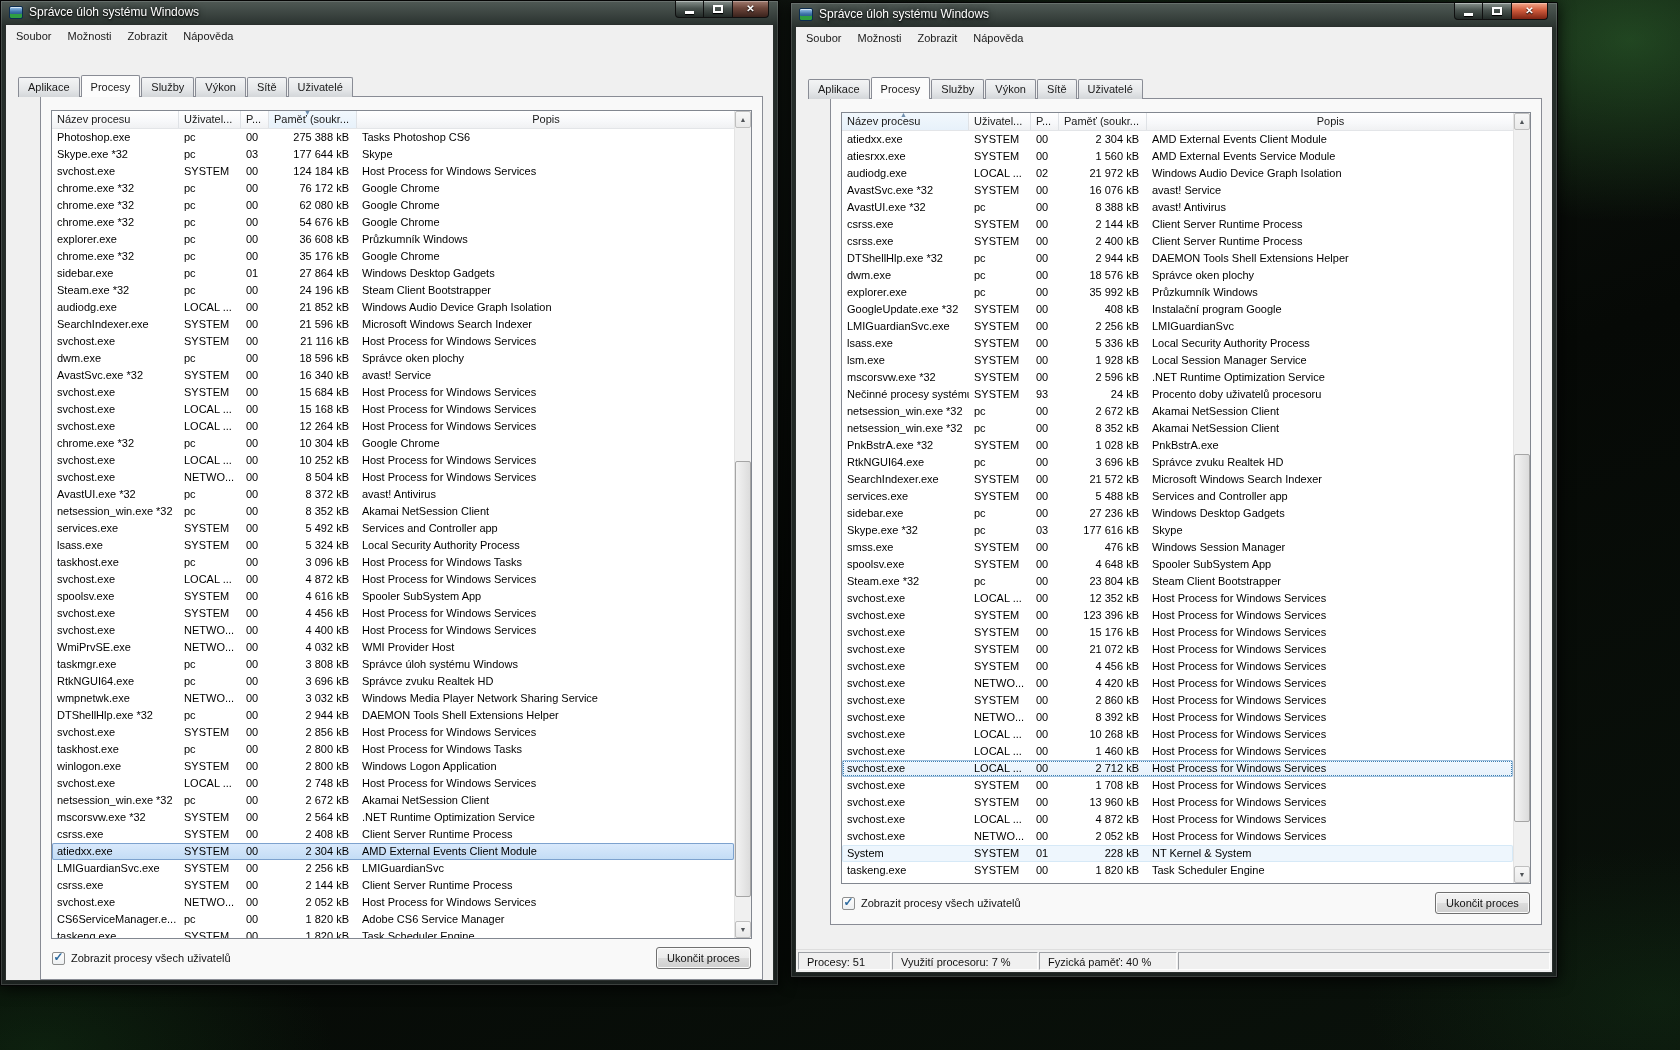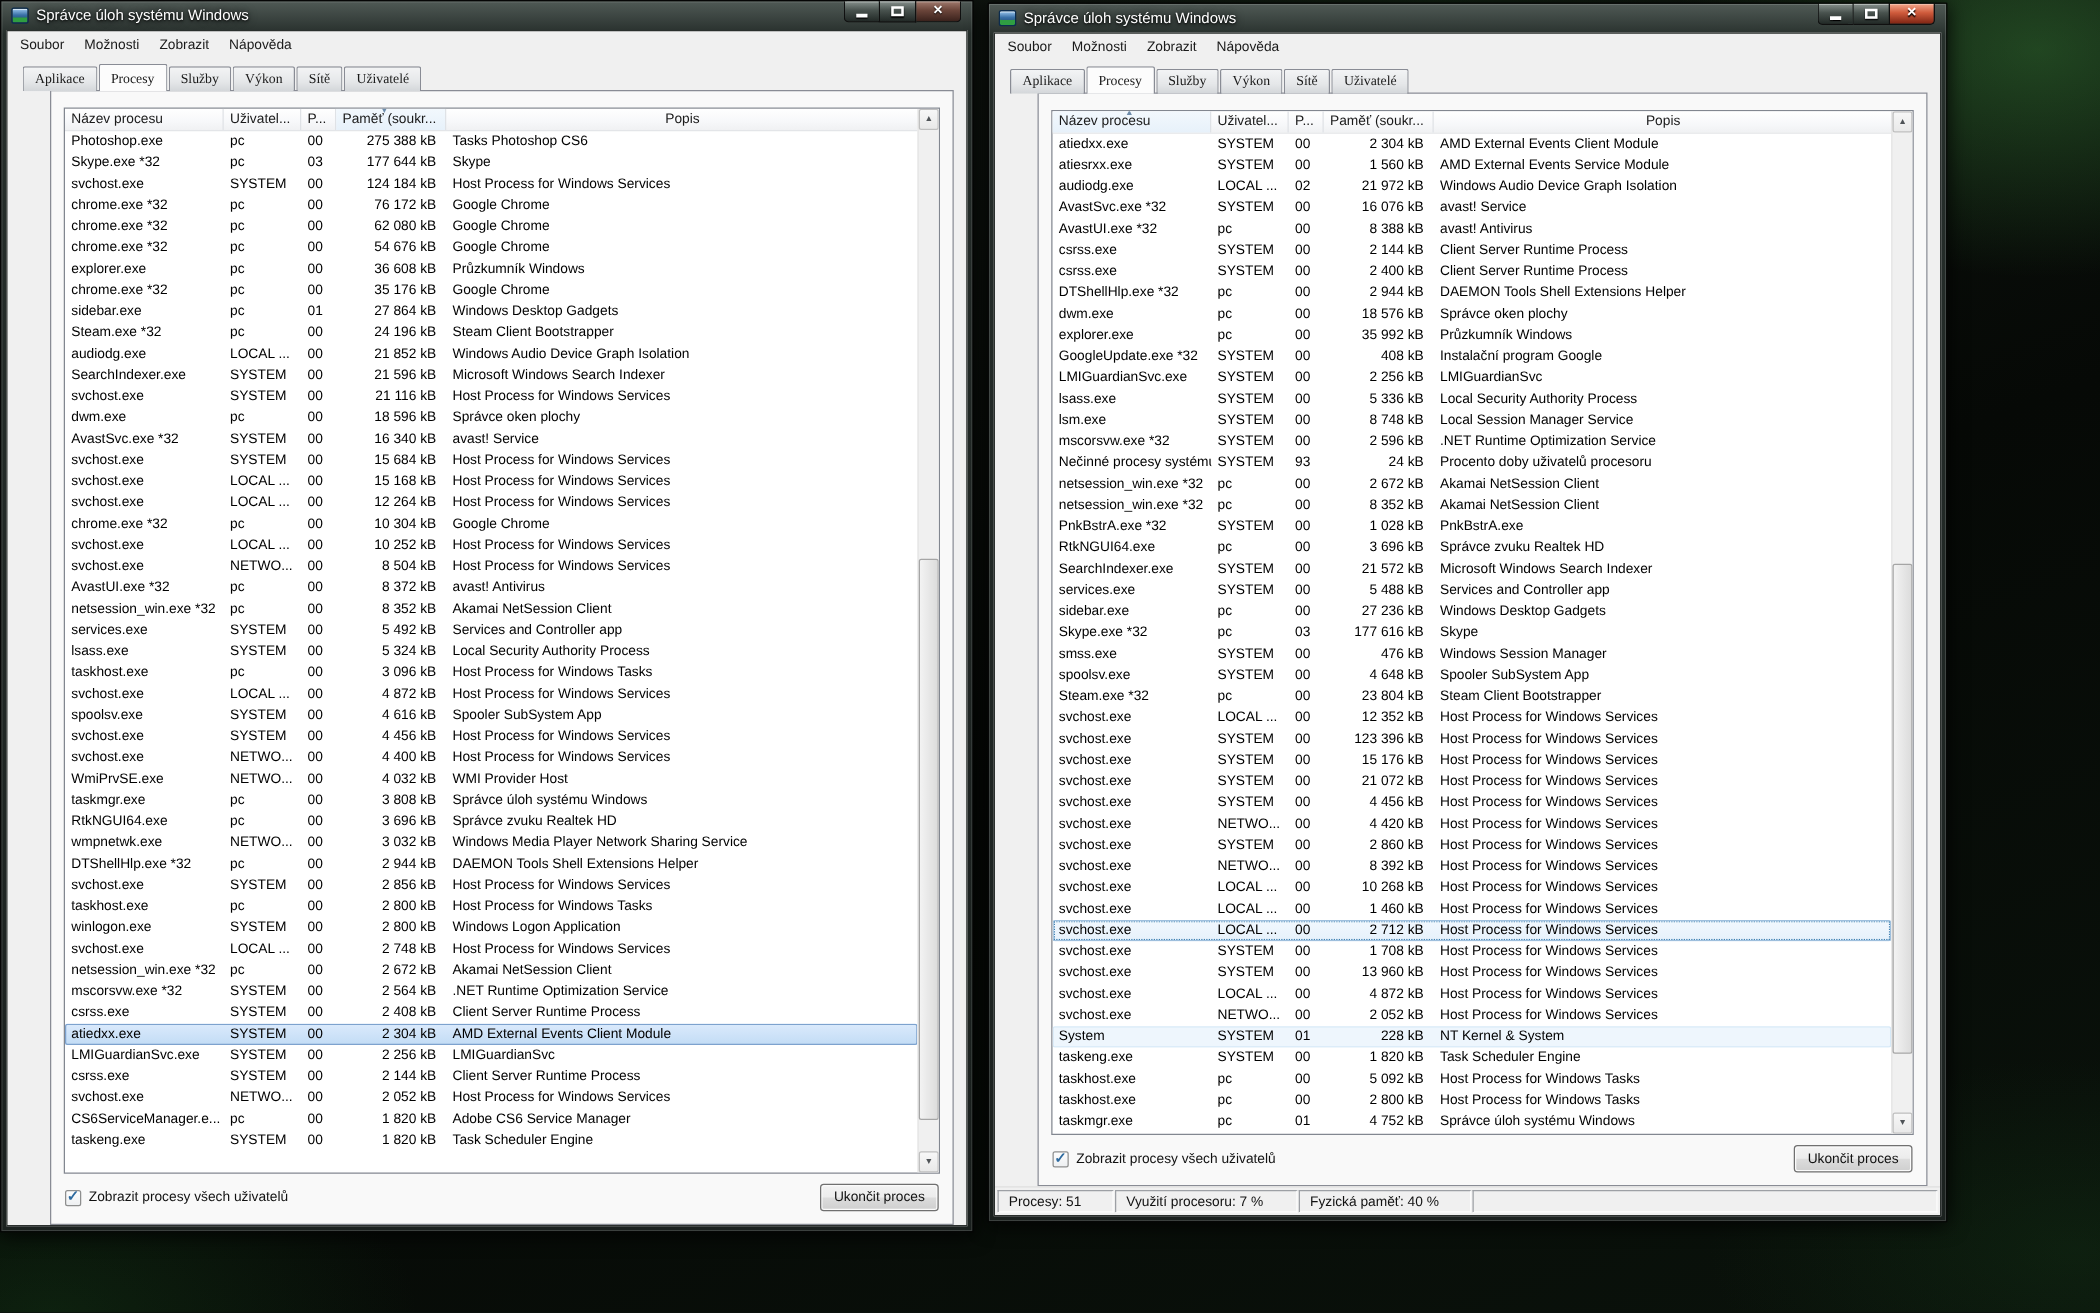--- a/index.html
+++ b/index.html
@@ -24,25 +24,25 @@
     background:linear-gradient(180deg,rgba(190,200,196,.5),rgba(80,90,86,.38) 45%,rgba(18,24,22,.55));
     box-shadow:inset 0 1px 0 rgba(255,255,255,.3);}
   .wbtn + .wbtn{border-left:none;}
   .wbtn:first-child{border-radius:0 0 0 4px;}
   .wbtn-close{width:36px;border-radius:0 0 4px 0;background:linear-gradient(180deg,#f4a98c,#cf5b3c 45%,#7e2413);}
   .wbtn-close.dim{background:linear-gradient(180deg,#a07a6e,#6b453a 45%,#3a221c);}
   .g-min{width:9px;height:3px;background:#fff;box-shadow:0 1px 1px #000;margin-top:6px;}
   .g-max{width:10px;height:8px;border:2px solid #fff;box-shadow:0 1px 1px #000;}
   .g-close{color:#fff;font-size:10px;line-height:1;font-weight:bold;text-shadow:0 1px 1px #000;}
   .client{position:absolute;left:4px;right:4px;top:23px;bottom:4px;background:#f0f0f0;border:1px solid #2a2f2d;
-    display:flex;flex-direction:column;overflow:hidden;}
+    display:flex;flex-direction:column;overflow:hidden;gap:24px;}
   .menubar{height:21px;display:flex;align-items:center;padding:0 2px;font-size:11px;color:#1a1a1a;flex:0 0 auto;}
   .mitem{padding:3px 8px;cursor:default;}
   .tabwrap{flex:1;display:flex;flex-direction:column;padding:5px 10px 0 10px;min-height:0;}
-  .tabs{display:flex;height:22px;position:relative;z-index:2;padding-left:2px;flex:0 0 auto;font-family:Liberation Serif, serif;}
+  .tabs{display:flex;height:22px;position:relative;z-index:2;padding-left:2px;flex:0 0 auto;}
   .tab{font-size:11px;color:#1a1a1a;padding:3px 9px 0 9px;height:20px;margin-top:2px;margin-right:1px;
     background:linear-gradient(180deg,#f3f4f5,#e5e7e9 60%,#d3d6d9);border:1px solid #898c95;border-bottom:none;
     border-radius:2px 2px 0 0;white-space:nowrap;}
   .tab.active{background:#fcfcfc;height:22px;margin-top:0;padding-top:5px;position:relative;z-index:3;}
   .tabpage{flex:1;display:flex;flex-direction:column;border:1px solid #898c95;background:#f9f9f9;margin-top:-1px;
     padding:13px 10px 8px 10px;min-height:0;margin-left:24px;}
   .listview{flex:1;position:relative;border:1px solid #828790;background:#fff;min-height:0;overflow:hidden;}
   .lheader{position:absolute;top:0;left:0;right:17px;height:18px;display:flex;
     border-bottom:1px solid #e3e5e8;background:linear-gradient(180deg,#ffffff,#f7f8fa 60%,#f0f1f3);}
   .hcell{font-size:11px;color:#1a1a1a;padding:2px 4px 0 5px;border-right:1px solid #dfe2e6;white-space:nowrap;overflow:hidden;flex:0 0 auto;}
@@ -619,21 +619,21 @@
                 <div class="lcell c0">lsass.exe</div>
                 <div class="lcell c1">SYSTEM</div>
                 <div class="lcell c2">00</div>
                 <div class="lcell c3">5 336 kB</div>
                 <div class="lcell c4">Local Security Authority Process</div>
               </div>
               <div class="lrow">
                 <div class="lcell c0">lsm.exe</div>
                 <div class="lcell c1">SYSTEM</div>
                 <div class="lcell c2">00</div>
-                <div class="lcell c3">8 748 kB</div>
+                <div class="lcell c3">1 928 kB</div>
                 <div class="lcell c4">Local Session Manager Service</div>
               </div>
               <div class="lrow">
                 <div class="lcell c0">mscorsvw.exe *32</div>
                 <div class="lcell c1">SYSTEM</div>
                 <div class="lcell c2">00</div>
                 <div class="lcell c3">2 596 kB</div>
                 <div class="lcell c4">.NET Runtime Optimization Service</div>
               </div>
               <div class="lrow">

